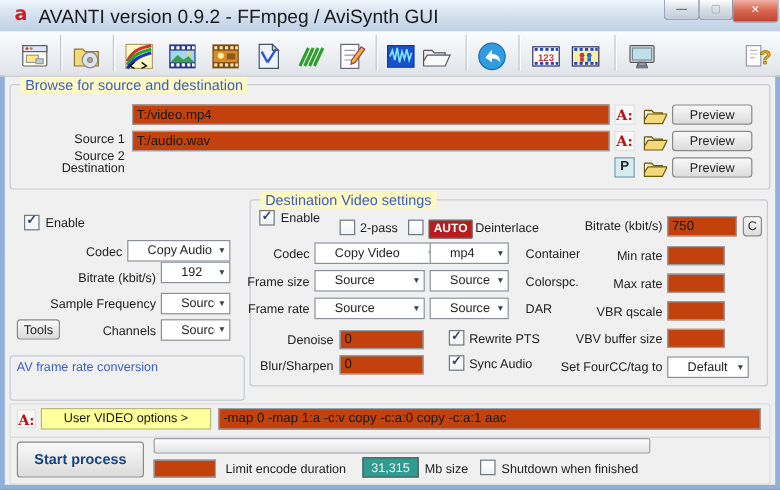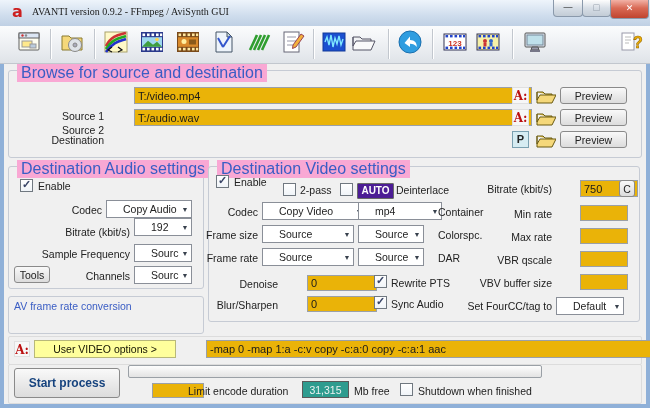--- a/index.html
+++ b/index.html
@@ -9,47 +9,47 @@
     box-shadow:inset 4px 0 #8fb0d8, inset -4px 0 #8fb0d8, inset 0 -4px #8fb0d8;
     overflow:hidden;
   }
   .abs{position:absolute;}
   
   .titlebar{left:0;top:0;width:650px;height:26px;
     background:linear-gradient(#eef4fb,#cfdded 60%,#bfd0e4);
     border-bottom:1px solid #96a8bd;}
   .logo-a{left:9px;top:3px;width:17px;height:17px;color:#cc1f1f;font-weight:bold;
     font-size:16px;line-height:17px;text-align:center;font-family:"DejaVu Sans",sans-serif;}
-  .win-title{left:32px;top:6px;color:#1a1a1a;font-size:10px;white-space:nowrap;font-family:Liberation Serif, serif;}
+  .win-title{left:32px;top:6px;color:#1a1a1a;font-size:16px;white-space:nowrap;}
   .cap-btn{top:0;height:16px;border:1px solid #8a99ab;border-top:none;border-radius:0 0 4px 4px;
     background:linear-gradient(#fdfdfd,#d7dee6 50%,#c3ccd6);text-align:center;line-height:15px;
     font-size:9px;color:#333;}
   
   .toolbar{left:0;top:26px;width:650px;height:37px;
     background:linear-gradient(#fbfcfd,#e8ebef 70%,#dfe3e8);border-bottom:1px solid #c2c7ce;}
-  .tb-btn{top:29px;width:32px;height:31px;display:flex;align-items:flex-start;justify-content:center;background:transparent;border:0;padding:0;}
+  .tb-btn{top:29px;width:32px;height:31px;display:flex;align-items:flex-end;justify-content:center;background:transparent;border:0;padding:0;}
   .tb-sep{top:29px;width:1px;height:30px;background:#c2c7ce;box-shadow:1px 0 0 #ffffff;}
   
   .group{border:1px solid #c6cbd4;border-radius:3px;}
-  .group-title{position:absolute;top:-7px;left:8px;background:#f9a8d4;padding:0 4px;
-    color:#3a5dc4;font-size:16px;white-space:nowrap;}
+  .group-title{position:absolute;top:-7px;left:8px;background:#fef9c3;padding:0 4px;
+    color:#3a5dc4;font-size:12px;white-space:nowrap;}
   .lbl{font-size:10.5px;color:#222;white-space:nowrap;}
   .r{text-align:right;}
-  .inp{position:absolute;border:1px solid #9aa0a8;background:#eab308;font-family:"Liberation Sans",sans-serif;
-    font-size:11px;color:#1a1a1a;padding:0 3px;box-sizing:border-box;margin-left:24px;}
+  .inp{position:absolute;border:1px solid #9aa0a8;background:#c2410c;font-family:"Liberation Sans",sans-serif;
+    font-size:11px;color:#1a1a1a;padding:0 3px;box-sizing:border-box;}
   .sel{background:#fff;border:1px solid #8a8f98;display:flex;align-items:center;box-sizing:border-box;height:18px;}
   .sel-text{flex:1;padding-left:16px;font-size:10.5px;white-space:nowrap;overflow:hidden;}
   .sel-arrow{width:12px;font-size:7px;color:#39424e;text-align:center;flex:none;}
   .cb{width:13px;height:13px;background:linear-gradient(#fff,#f0f4f8);border:1px solid #707880;
     box-sizing:border-box;text-align:center;line-height:11px;}
   .cb .mark{color:#3a4668;font-size:11px;font-weight:bold;line-height:11px;display:block;margin-top:-1px;}
   .btn{background:linear-gradient(#f9f9f9,#e9e9e9 55%,#dcdcdc);border:1px solid #8a8a8a;border-radius:3px;
     font-family:"Liberation Sans",sans-serif;font-size:10.5px;color:#222;text-align:center;box-sizing:border-box;padding:0;}
   .btn-big{border-radius:3px;font-size:12px;font-weight:bold;color:#16437e;}
-  .auto-btn{background:#4c1d95;border:1px solid #6a6a6a;color:#fff;font-size:10px;font-weight:bold;
+  .auto-btn{background:#b91c1c;border:1px solid #6a6a6a;color:#fff;font-size:10px;font-weight:bold;
     text-align:center;line-height:14px;border-radius:1px;}
   .a-tile{color:#bb1111;font-weight:bold;font-size:12px;font-family:"DejaVu Serif",serif;
     text-align:center;line-height:16px;background:#f7f7f7;border:1px solid #e0e0e0;box-sizing:border-box;}
   .p-tile{background:#d6ecf2;border:1px solid #7aa0b0;color:#222;font-size:11px;font-weight:bold;
     text-align:center;line-height:15px;box-sizing:border-box;}
   .yellow-tag{background:#ffff9c;border:1px solid #b8b87a;color:#141400;text-align:center;
     line-height:16px;font-size:10.5px;box-sizing:border-box;}
   .teal-box{background:#2e9c8f;border:1px solid #5a5a5a;color:#eef2f1;text-align:center;
     line-height:16px;font-size:10.5px;box-sizing:border-box;}
   .progress{background:linear-gradient(#fdfdfd,#e3e3e3);border:1px solid #9aa0a6;border-radius:2px;box-sizing:border-box;}
@@ -267,23 +267,20 @@
   <span class="abs lbl r" style="left:8px;top:134px;width:96px;">Destination</span>
   <span class="abs p-tile" style="left:512px;top:131px;width:17px;height:17px;">P</span>
   <span class="abs" style="left:536px;top:132px;">
     <svg width="20" height="16" viewBox="0 0 20 16">
         <path d="M1 4 h6 l2 2 h7 v2" fill="#e8c84a" stroke="#6a5a10"></path>
         <path d="M1 4 v11 h15 l4-8 h-16 l-3 5 z" fill="#f5d87a" stroke="#6a5a10"></path>
       </svg>
   </span>
   <button class="abs btn" style="left:560px;top:131px;width:67px;height:17px;">Preview</button>
 
-  <div class="abs group" style="left:8px;top:166px;width:194px;height:121px;">
-    <span class="group-title">Destination Audio settings</span>
-  </div>
   <span class="abs cb" style="left:20px;top:179px;">
       <span class="mark">✓</span>
     </span>
   <span class="abs lbl" style="left:38px;top:180px;">Enable</span>
 
   <span class="abs lbl r" style="left:8px;top:204px;width:94px;">Codec</span>
   <div class="abs sel" style="left:106px;top:200px;width:86px;">
       <span class="sel-text">Copy Audio</span>
       <span class="sel-arrow">▼</span>
     </div>
@@ -326,21 +323,21 @@
 
   <span class="abs lbl r" style="left:460px;top:183px;width:92px;">Bitrate (kbit/s)</span>
   <input class="inp" style="left: 556px; top: 180px; width: 58px; height: 17px;" value="750">
   <button class="abs btn" style="left:619px;top:180px;width:16px;height:17px;">C</button>
 
   <span class="abs lbl r" style="left:212px;top:206px;width:46px;">Codec</span>
   <div class="abs sel" style="left:262px;top:202px;width:104px;">
       <span class="sel-text">Copy Video</span>
       <span class="sel-arrow">▼</span>
     </div>
-  <div class="abs sel" style="left:358px;top:202px;width:84px;">
+  <div class="abs sel" style="left:358px;top:202px;width:66px;">
       <span class="sel-text">mp4</span>
       <span class="sel-arrow">▼</span>
     </div>
   <span class="abs lbl" style="left:438px;top:206px;">Container</span>
   <span class="abs lbl r" style="left:460px;top:208px;width:92px;">Min rate</span>
   <input class="inp" style="left: 556px; top: 205px; width: 48px; height: 16px;" value="">
 
   <span class="abs lbl r" style="left:206px;top:229px;width:52px;">Frame size</span>
   <div class="abs sel" style="left:262px;top:225px;width:92px;">
       <span class="sel-text">Source</span>
@@ -392,17 +389,17 @@
   <span class="abs a-tile" style="left:14px;top:341px;width:16px;height:16px;">A:</span>
   <span class="abs yellow-tag" style="left:34px;top:340px;width:142px;height:18px;">User VIDEO options &gt;</span>
   <input class="inp" style="left: 182px; top: 340px; width: 452px; height: 18px;" value="-map 0 -map 1:a -c:v copy -c:a:0 copy -c:a:1 aac">
 
   <div class="abs panel" style="left:8px;top:364px;width:632px;height:38px;"></div>
   <button class="abs btn btn-big" style="left:14px;top:368px;width:106px;height:30px;">Start process</button>
   <div class="abs progress" style="left:128px;top:365px;width:414px;height:13px;"></div>
   <input class="inp" style="left: 128px; top: 383px; width: 52px; height: 15px;" value="">
   <span class="abs lbl" style="left:188px;top:385px;">Limit encode duration</span>
   <span class="abs teal-box" style="left:302px;top:381px;width:47px;height:17px;">31,315</span>
-  <span class="abs lbl" style="left:354px;top:385px;">Mb free</span>
+  <span class="abs lbl" style="left:354px;top:385px;">Mb size</span>
   <span class="abs cb" style="left:400px;top:383px;"></span>
   <span class="abs lbl" style="left:418px;top:385px;">Shutdown when finished</span>
 
 </div>
 
 </body></html>

